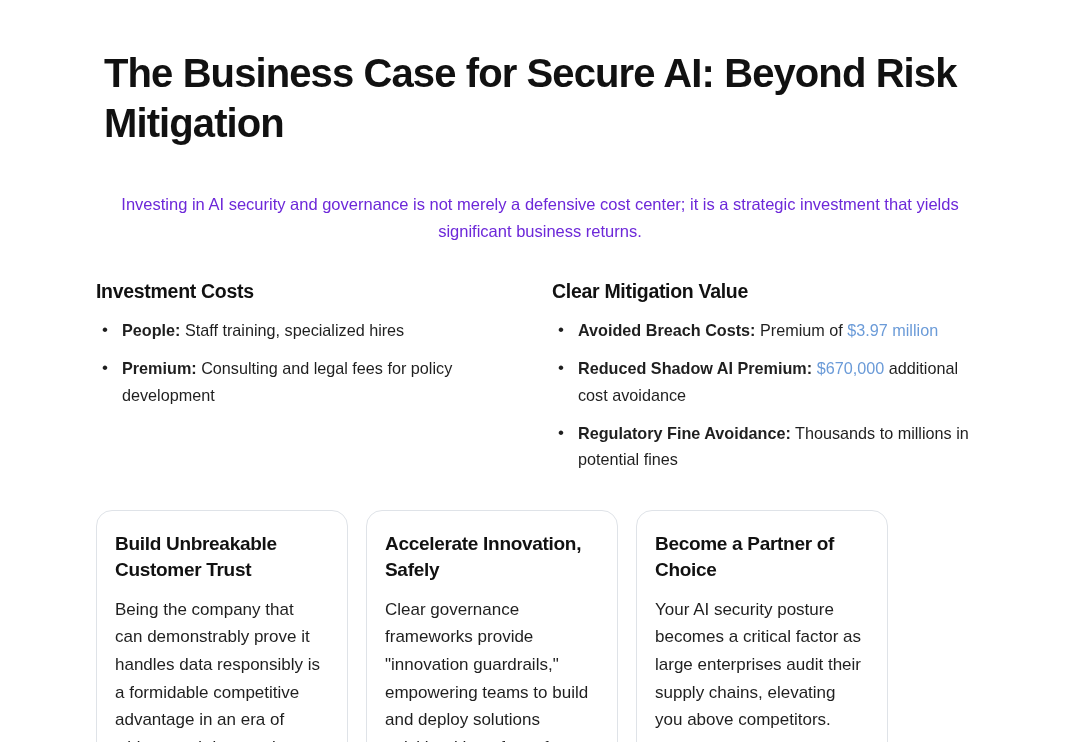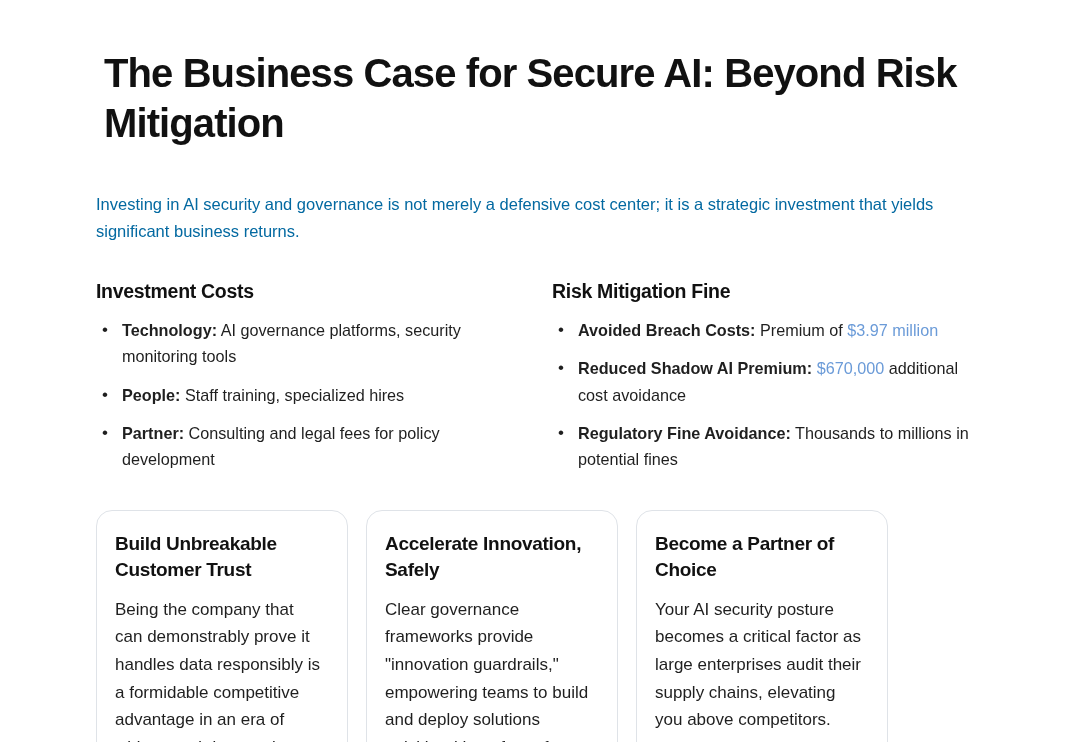--- a/index.html
+++ b/index.html
@@ -25,22 +25,23 @@
     font-weight: 700;
     letter-spacing: -0.9px;
     margin: 8px;
     color: #111111;
     max-width: 860px;
   }
   .intro {
     margin-top: 42px;
     font-size: 16.5px;
     line-height: 1.62;
-    color: #0369a1;
+    color: #6d28d9;
     max-width: 890px;
+    text-align: center;
   }
   .columns {
     display: flex;
     margin-top: 36px;
     gap: 24px;
   }
   .col {
     width: 440px;
   }
   .col h2 {
@@ -113,33 +114,30 @@
   <h1 class="title">The Business Case for Secure AI: Beyond Risk Mitigation</h1>
 
   <p class="intro">Investing in AI security and governance is not merely a defensive cost center; it is a strategic investment that yields significant business returns.</p>
 
   <div class="columns">
 
     <div class="col">
       <h2>Investment Costs</h2>
       <ul class="bullets">
         <li>
-          <b>Technology:</b><span> AI governance platforms, security monitoring tools</span>
-        </li>
-        <li>
           <b>People:</b><span> Staff training, specialized hires</span>
         </li>
         <li>
-          <b>Partner:</b><span> Consulting and legal fees for policy development</span>
+          <b>Premium:</b><span> Consulting and legal fees for policy development</span>
         </li>
       </ul>
     </div>
 
     <div class="col">
-      <h2>Risk Mitigation Fine</h2>
+      <h2>Clear Mitigation Value</h2>
       <ul class="bullets">
         <li>
           <b>Avoided Breach Costs:</b><span> Premium of </span><span class="highlight">$3.97 million</span><span></span>
         </li>
         <li>
           <b>Reduced Shadow AI Premium:</b><span> </span><span class="highlight">$670,000</span><span> additional cost avoidance</span>
         </li>
         <li>
           <b>Regulatory Fine Avoidance:</b><span> Thousands to millions in potential fines</span>
         </li>

